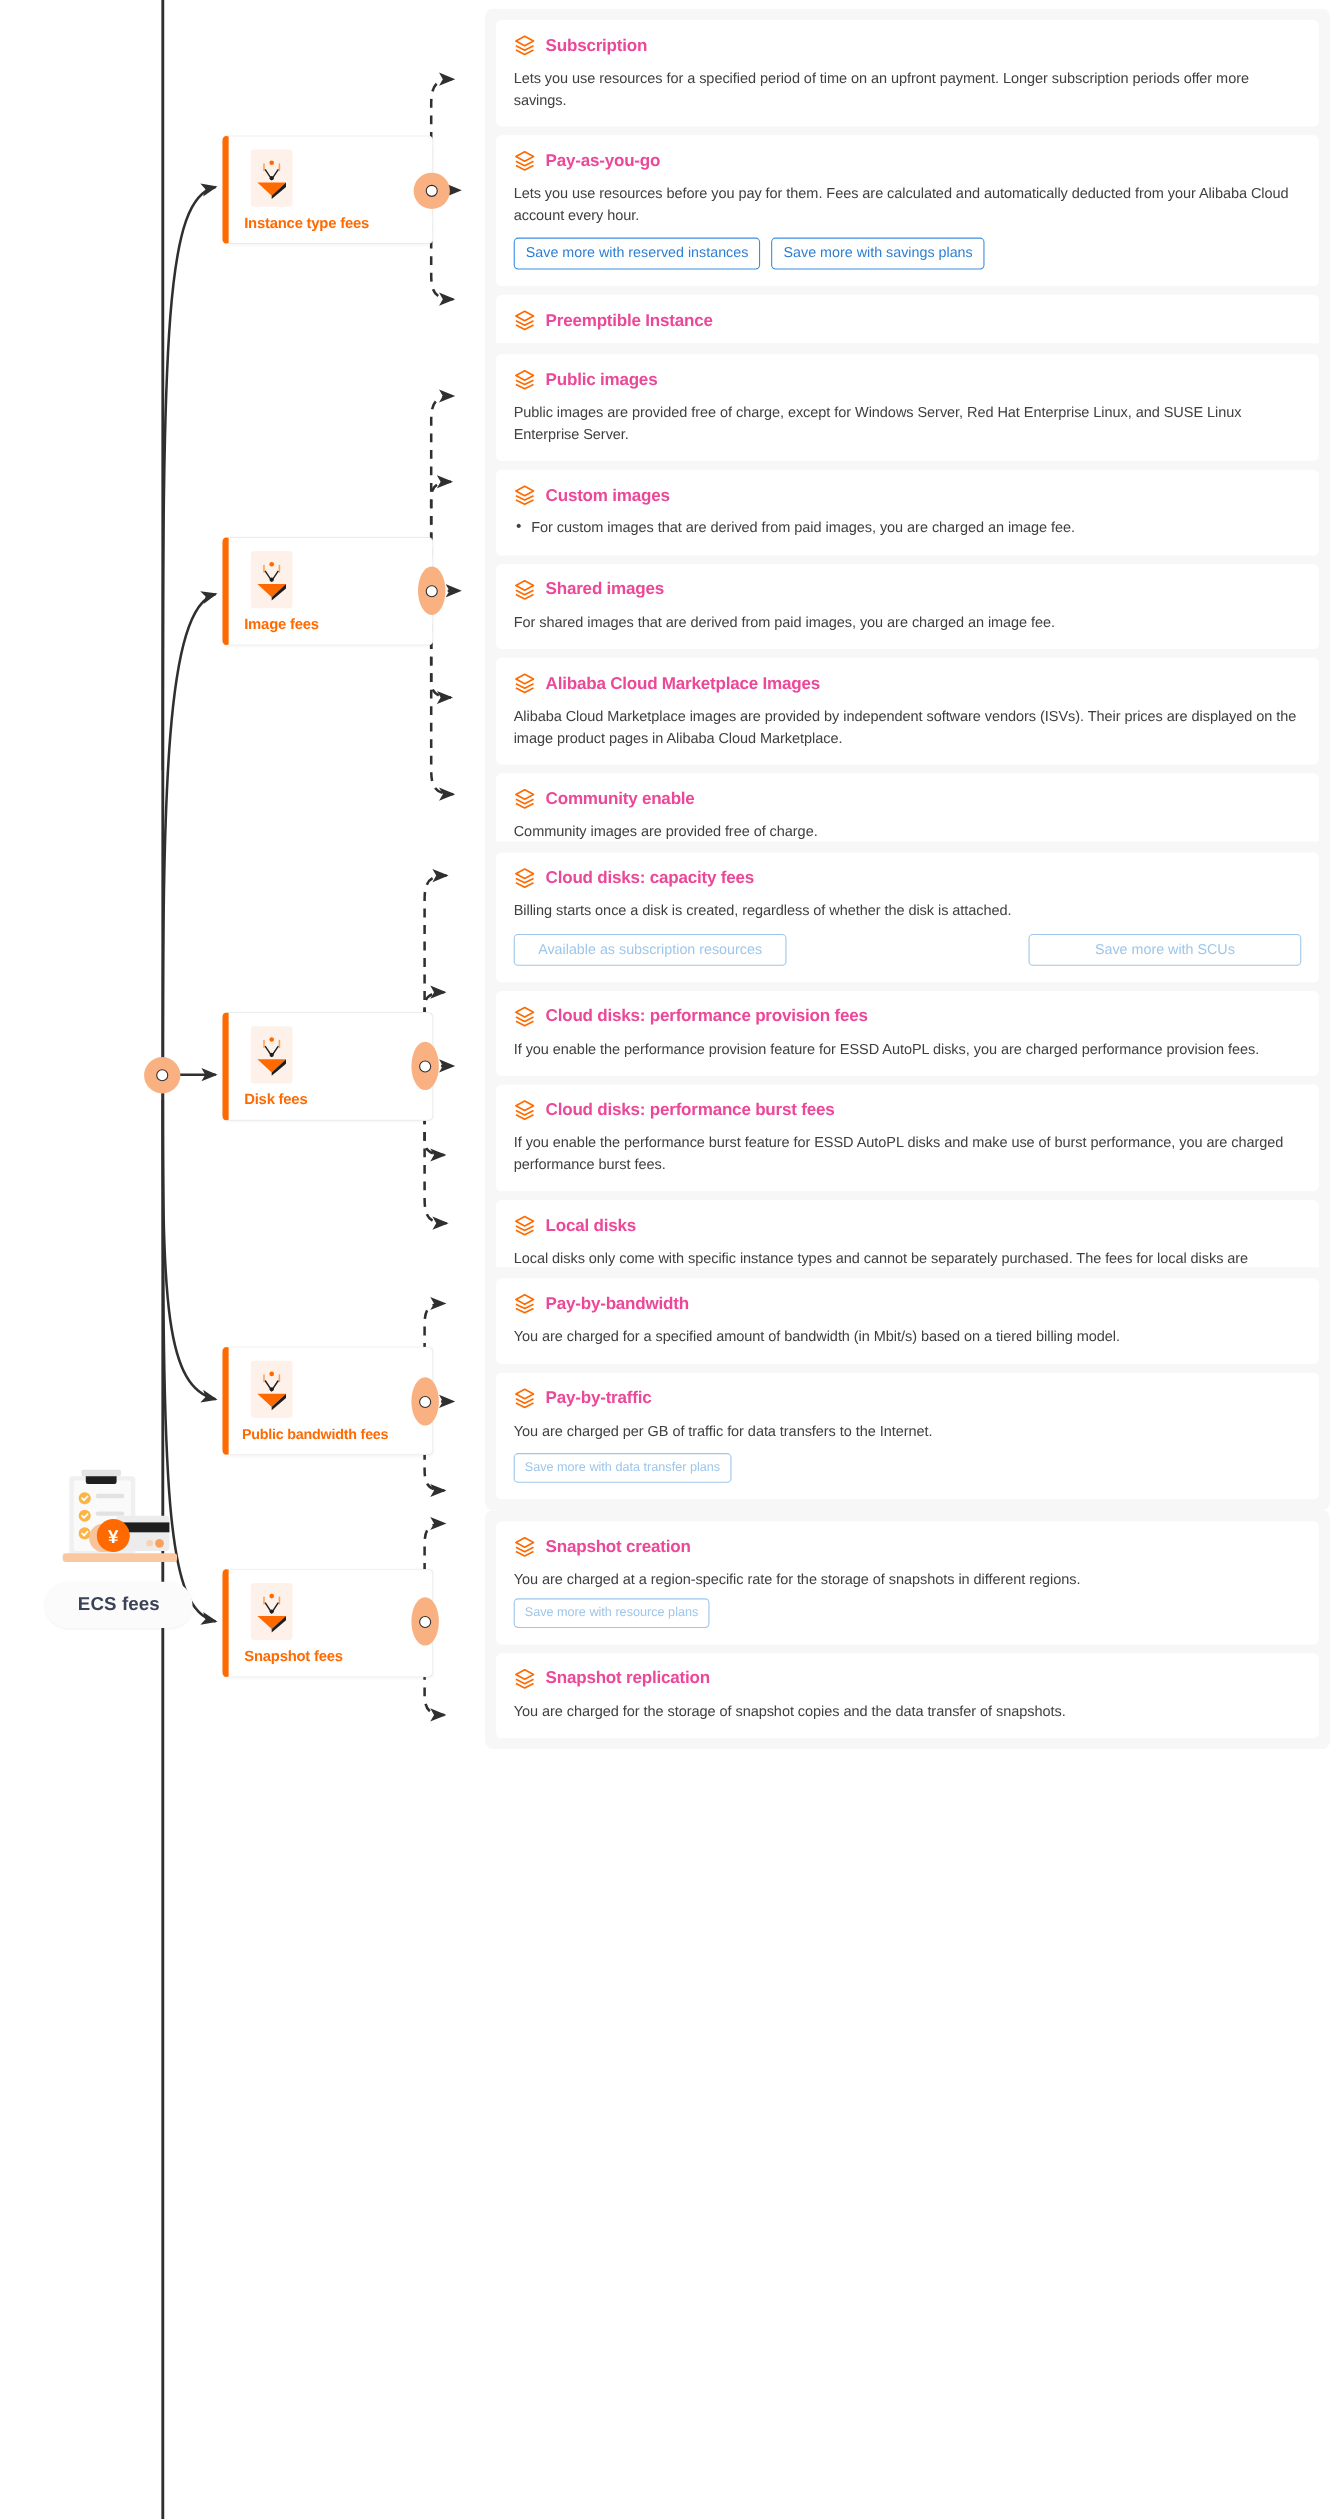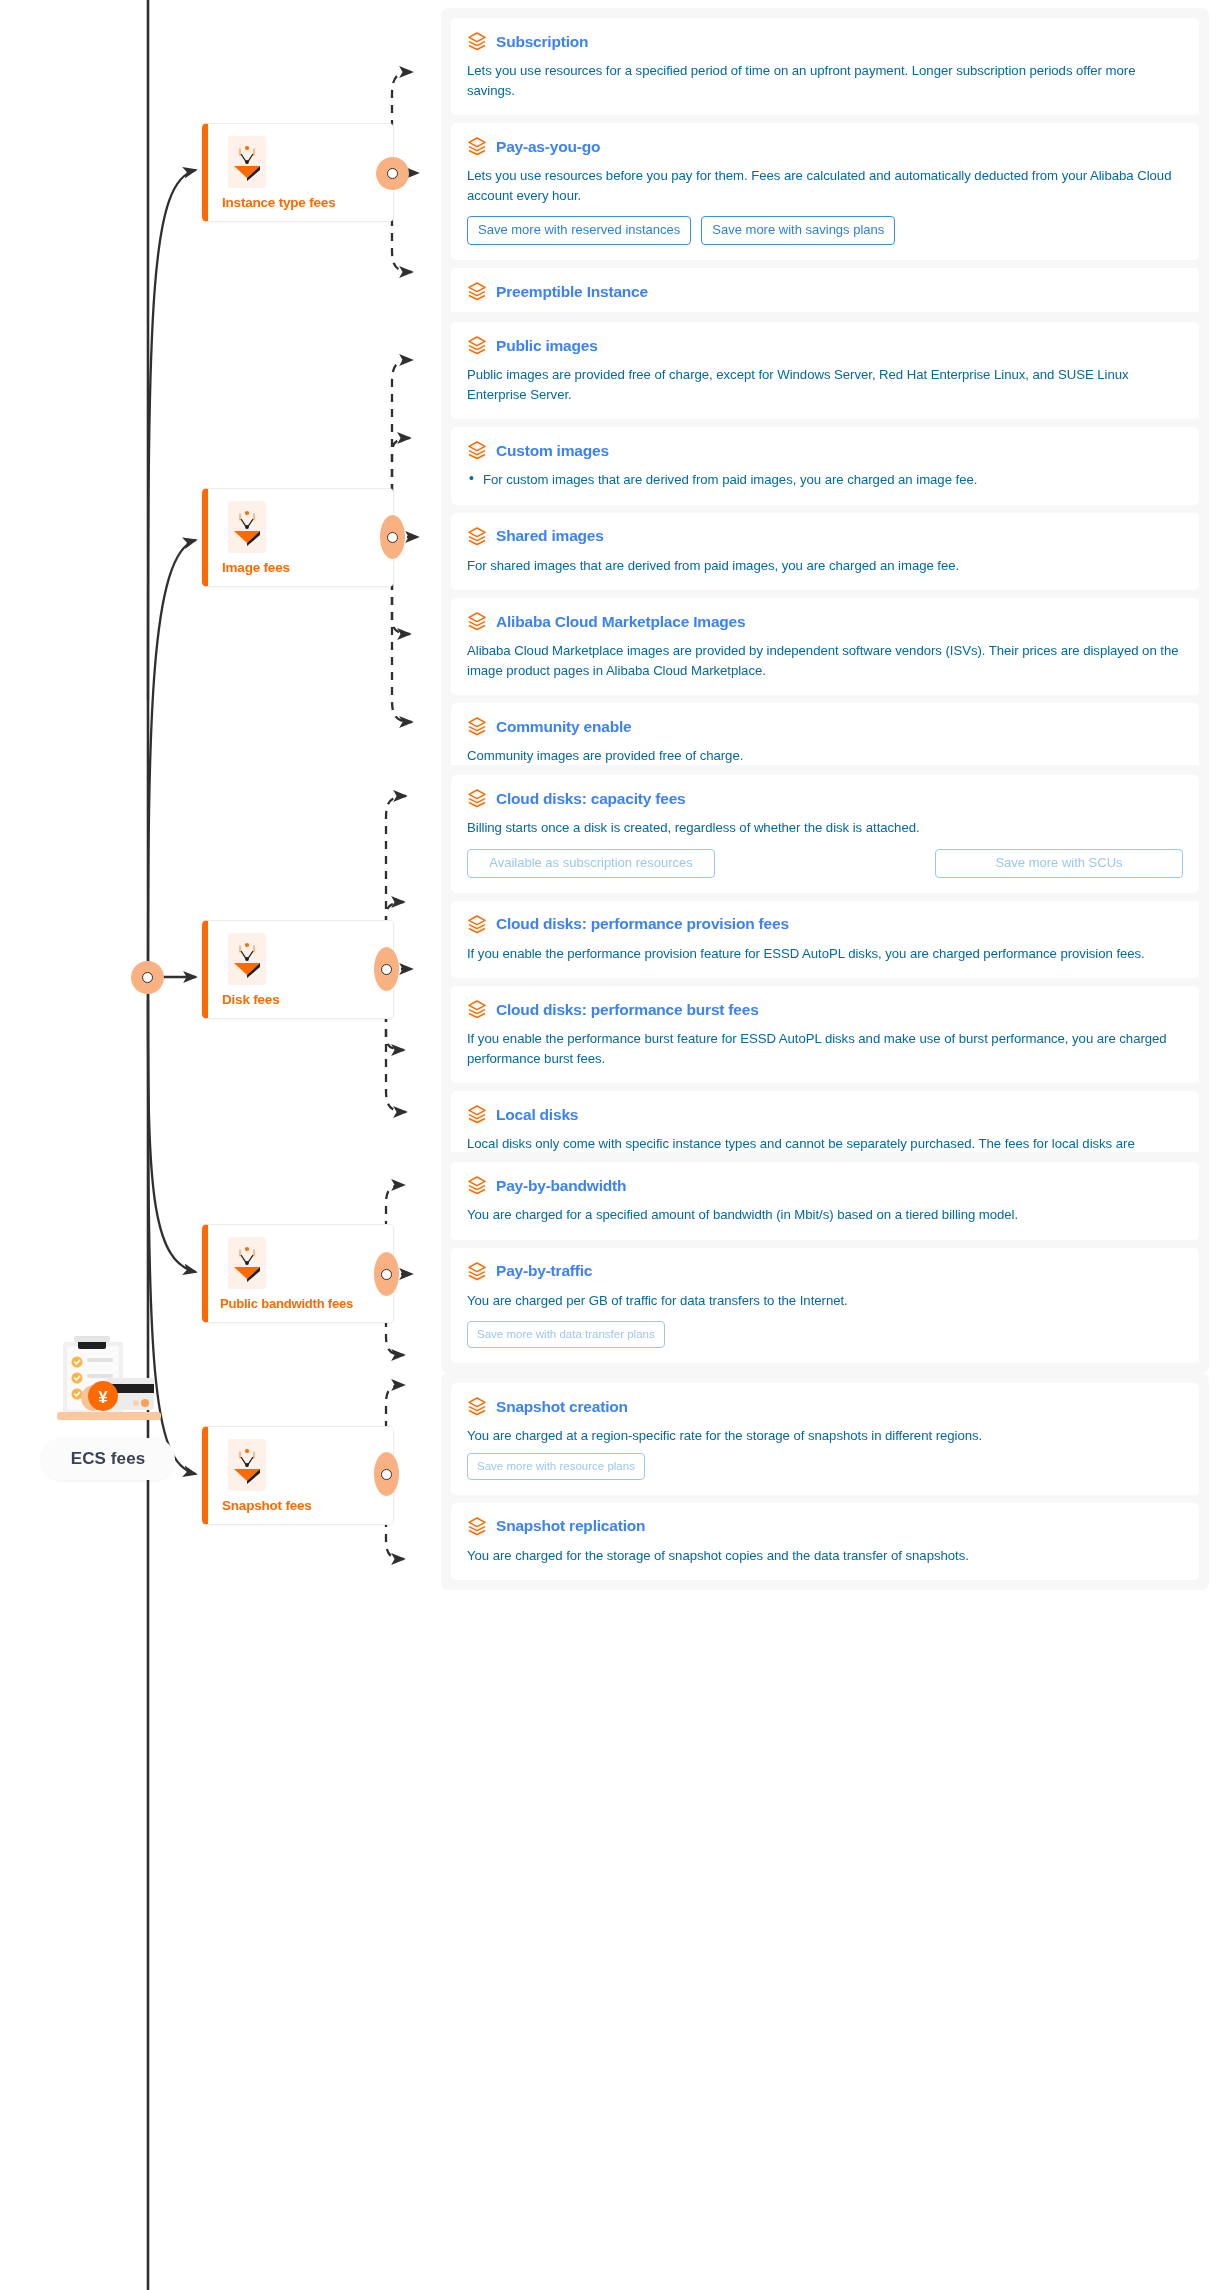--- a/index.html
+++ b/index.html
@@ -94,27 +94,27 @@
     display: flex; flex-direction: column; gap: 8px;
   }
   .card {
     background: #ffffff;
     border-radius: 5px;
     padding: 13px 16px 15px 16px;
   }
   .card-head { display: flex; align-items: center; gap: 9px; margin-bottom: 9px; }
   .stack-icon { width: 20px; height: 21px; flex: none; }
   .card-title {
-    color: #3b82f6;
+    color: #ec4899;
     font-size: 15.5px;
     font-weight: 700;
     letter-spacing: -.2px;
   }
   .card-body {
-    color: #0369a1;
+    color: #404040;
     font-size: 13.2px;
     line-height: 19.5px;
     letter-spacing: -.05px;
   }
   .card-body ul { list-style: none; }
   .card-body li { position: relative; padding-left: 16px; }
   .card-body li::before {
     content: "\2022";
     position: absolute; left: 2px; top: -1px;
     font-size: 14px;

